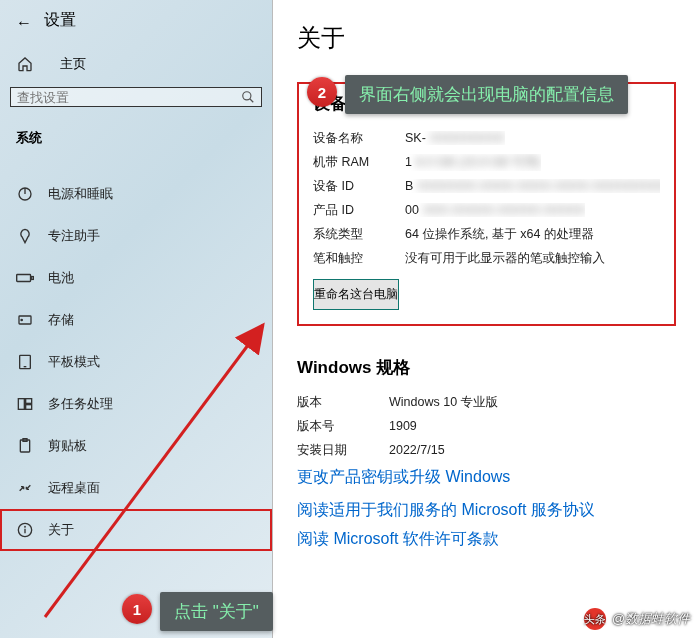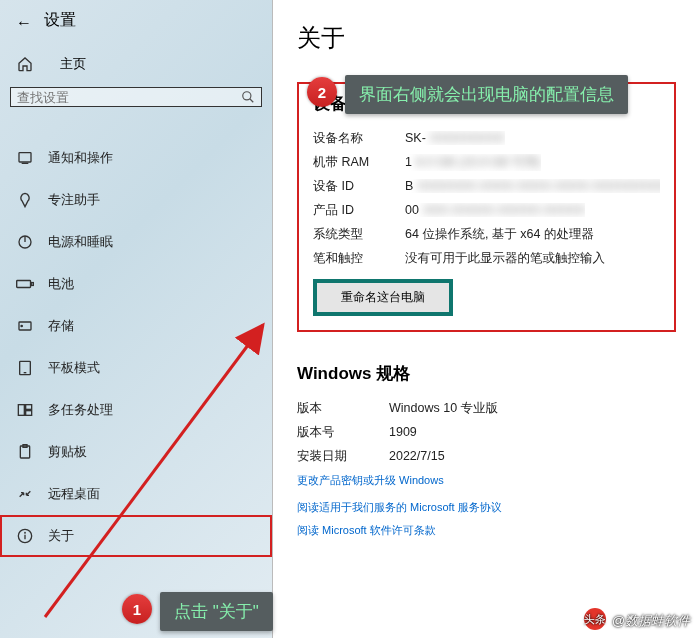--- a/index.html
+++ b/index.html
@@ -52,44 +52,44 @@
   }
   .page-title { font-size: 24px; font-weight: 400; margin-bottom: 28px; }
   .spec-box { border: 2px solid #d32020; padding: 8px 14px 14px 14px; margin-bottom: 30px; }
   .spec-title, .win-title { font-size: 17px; font-weight: 600; margin-bottom: 14px; }
   .kv { display: flex; align-items: center; margin-bottom: 6px; min-height: 18px; }
   .kv .k { width: 92px; font-size: 12.5px; color: #222; flex-shrink: 0; }
   .kv .v { font-size: 12.5px; color: #222; display: flex; align-items: center; gap: 4px; flex-wrap: nowrap; overflow: hidden;}
   .blurred { filter: blur(4px); color: #888; user-select: none; white-space: nowrap;}
   .rename-btn {
     display: inline-block;
-    background: #e5e5e5; border: 4px solid #0f766e;
-    padding: 6px 24px; font-size: 12px; margin-top: 6px; cursor: pointer;
-  }
-  .link { color: #0066cc; font-size: 11px; margin-top: 8px; display: block; cursor: pointer; }
+    background: #e5e5e5; border: 1px solid #0f766e;
+    padding: 6px 0; font-size: 12px; margin-top: 6px; cursor: pointer;
+  }
+  .link { color: #0066cc; font-size: 16px; margin-top: 8px; display: block; cursor: pointer; }
   .spacer-sm { height: 4px; }
   
   .anno-bubble-1, .anno-bubble-2 {
     position: absolute;
     width: 30px; height: 30px; border-radius: 50%;
     background-image: linear-gradient(#e53d3d,#c72020);
     color: #fff; display: flex; align-items: center; justify-content: center;
     font-weight: 600; font-size: 15px; box-shadow: 0 0 3px rgba(0,0,0,0.4);
   }
   .anno-label {
     position: absolute;
     background: #555d5f; color: #86efac;
     padding: 8px 14px; font-size: 17px; border-radius: 2px;
     box-shadow: 0 2px 4px rgba(0,0,0,0.3);
     white-space: nowrap;
   }
   .arrow-cv { position: absolute; left: 0; top: 0; pointer-events: none; }
   .watermark {
     position: absolute; right: 10px; bottom: 8px;
-    display: flex; align-items: flex-end; gap: 6px;
+    display: flex; align-items: center; gap: 6px;
     font-size: 13px; font-style: italic; color: #fff;
     text-shadow: 0 0 3px rgba(0,0,0,0.7), 0 0 2px #000;
   }
   .watermark .dot {
     width: 22px; height: 22px; border-radius: 50%;
     background: #e3342a; color: #fff; font-size: 11px; display: flex;
     align-items: center; justify-content: center; font-style: normal;
   }
   svg { display: block; }
 </style>
@@ -116,47 +116,39 @@
       <input type="text" placeholder="查找设置" style="">
       <span>
         <svg width="14" height="14" viewBox="0 0 24 24" fill="none" stroke="#555" stroke-width="2">
             <circle cx="10" cy="10" r="7"></circle>
             <line x1="21" y1="21" x2="15" y2="15"></line>
           </svg>
       </span>
     </div>
   </div>
 
+  <div class="section-label">系统</div>
 
   <div class="nav">
-    <div class="nav-item">
-      <span class="icon">
-          <svg width="16" height="16" viewBox="0 0 24 24" fill="none" stroke="#333" stroke-width="2">
-            <rect x="3" y="4" width="18" height="14" rx="1"></rect>
-            <path d="M7 20h10"></path>
-          </svg>
-        </span>
-      <span>通知和操作</span>
-    </div>
-    <div class="nav-item">
-      <span class="icon">
-          <svg width="16" height="16" viewBox="0 0 24 24" fill="none" stroke="#333" stroke-width="2">
-            <path d="M12 2a7 7 0 0 0-4 12l4 8 4-8a7 7 0 0 0-4-12z"></path>
-          </svg>
-        </span>
-      <span>专注助手</span>
-    </div>
     <div class="nav-item">
       <span class="icon">
           <svg width="16" height="16" viewBox="0 0 24 24" fill="none" stroke="#333" stroke-width="2">
             <circle cx="12" cy="12" r="9"></circle>
             <line x1="12" y1="3" x2="12" y2="12"></line>
           </svg>
         </span>
       <span>电源和睡眠</span>
+    </div>
+    <div class="nav-item">
+      <span class="icon">
+          <svg width="16" height="16" viewBox="0 0 24 24" fill="none" stroke="#333" stroke-width="2">
+            <path d="M12 2a7 7 0 0 0-4 12l4 8 4-8a7 7 0 0 0-4-12z"></path>
+          </svg>
+        </span>
+      <span>专注助手</span>
     </div>
     <div class="nav-item">
       <span class="icon">
           <svg width="18" height="16" viewBox="0 0 26 16" fill="none" stroke="#333" stroke-width="2">
             <rect x="1" y="3" width="20" height="10" rx="1"></rect>
             <rect x="22" y="6" width="3" height="4"></rect>
           </svg>
         </span>
       <span>电池</span>
     </div>

